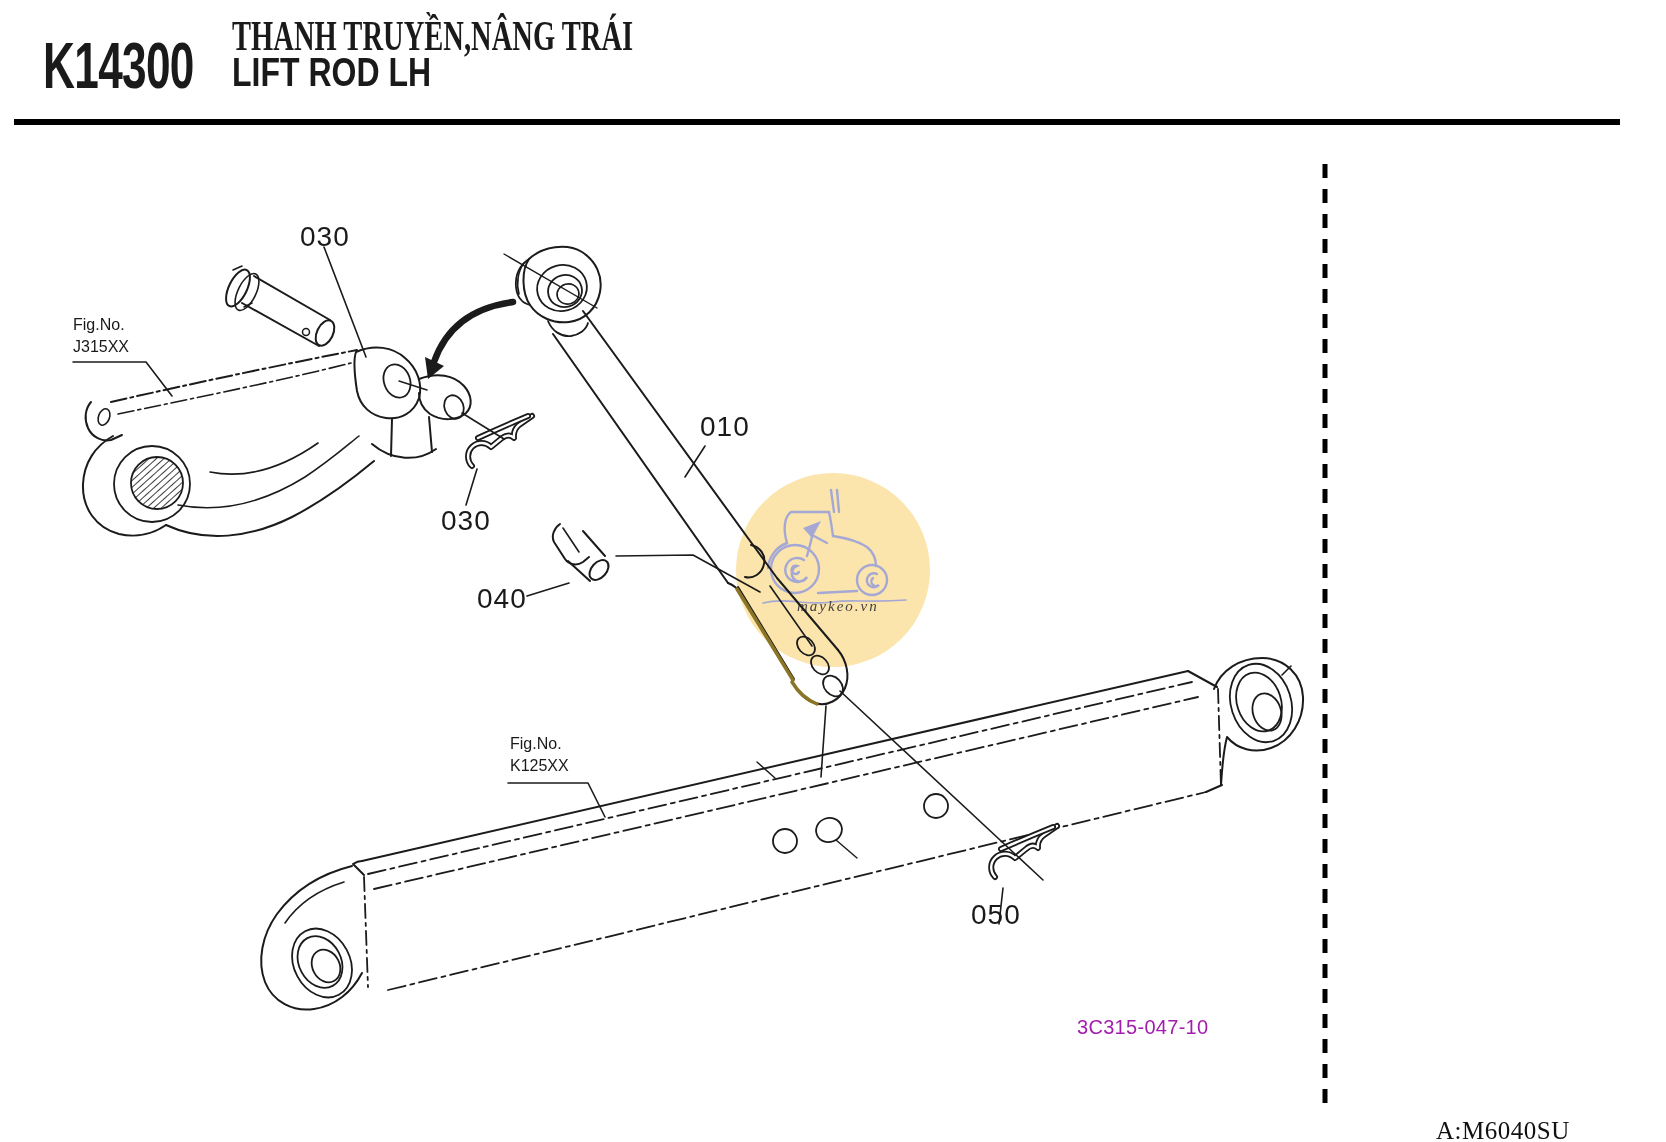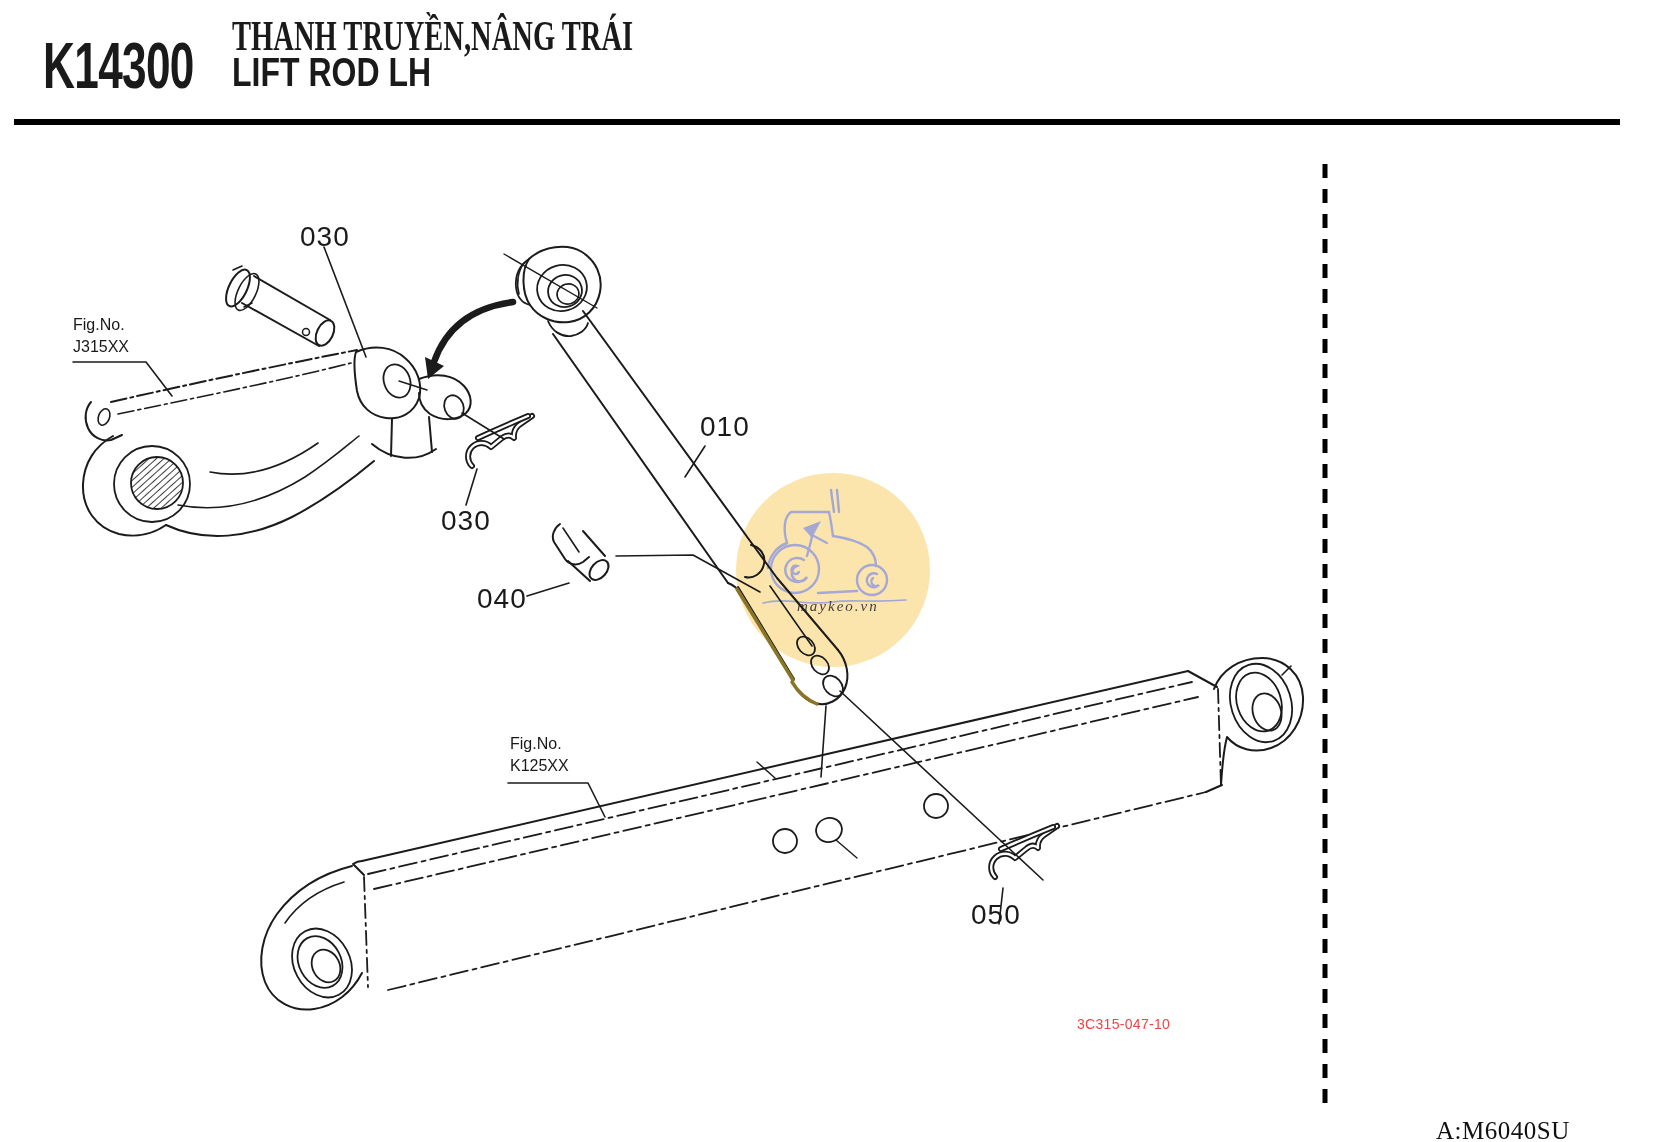--- a/index.html
+++ b/index.html
@@ -14,21 +14,21 @@
   .title-en{left:232px;top:50px;font-weight:bold;font-size:40px;
         transform:scaleX(.8);transform-origin:left top;white-space:nowrap;}
   .rule{left:14px;top:119px;width:1644px;height:6px;background:#000;}
   
   svg.layer{left:0;top:0;pointer-events:none;}
   .wm-text{left:797px;top:598px;font-family:"Liberation Serif",serif;font-style:italic;
         font-size:15px;letter-spacing:2px;color:#404040;z-index:1;}
   
   .plabel{font-size:28px;letter-spacing:1px;z-index:3;white-space:nowrap;}
   .figref{font-size:16px;line-height:1.35;z-index:3;white-space:nowrap;}
-  .dwgnum{left:1077px;top:1016px;font-size:14px;letter-spacing:.3px;color:#ef4444;z-index:3;}
+  .dwgnum{left:1077px;top:1016px;font-size:20px;letter-spacing:.3px;color:#a21caf;z-index:3;}
   .sheet{left:1428px;top:1117px;font-family:"Liberation Serif",serif;font-size:25px;
         color:#111;z-index:3;letter-spacing:.5px;margin-left:8px;}
 </style>
 </head>
 <body>
 
 <div class="page">
 
   <div class="abs code">K14300</div>
   <div class="abs title-vi">THANH TRUYỀN,NÂNG TRÁI</div>

